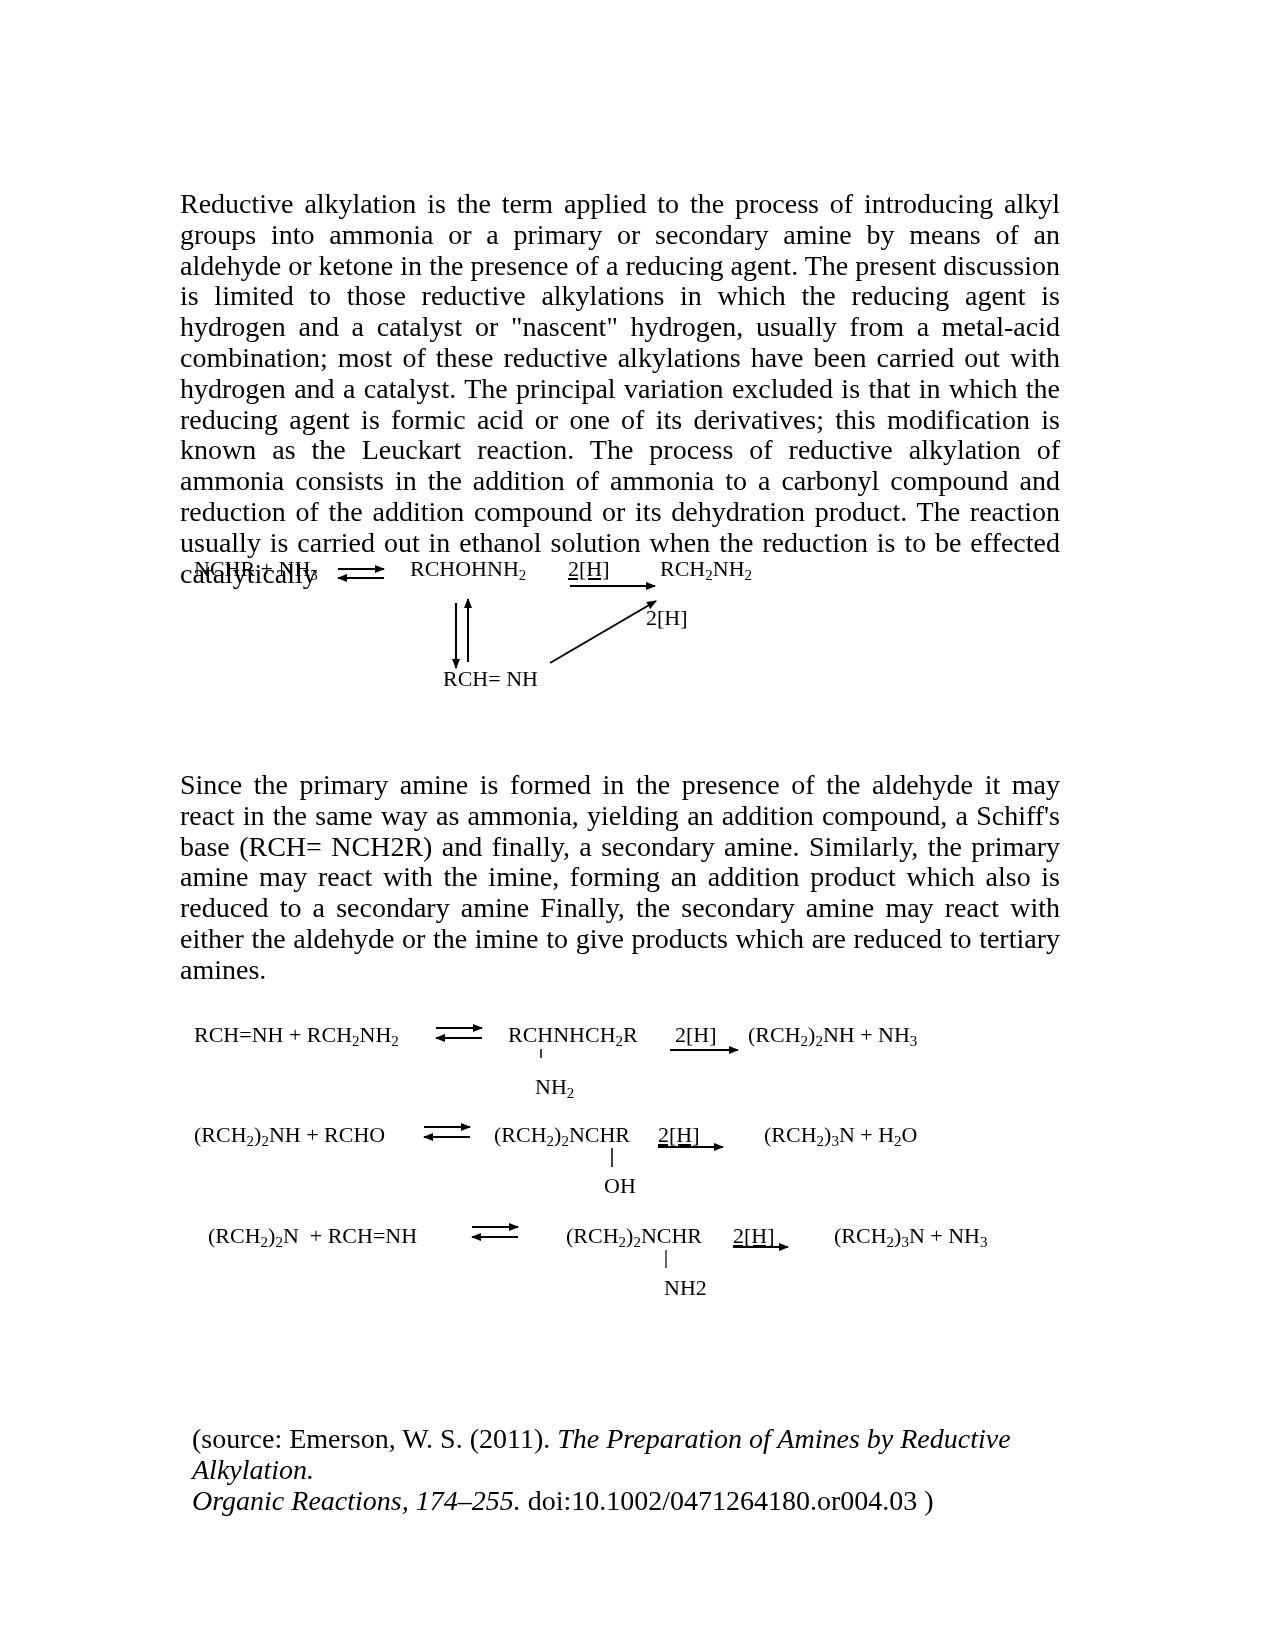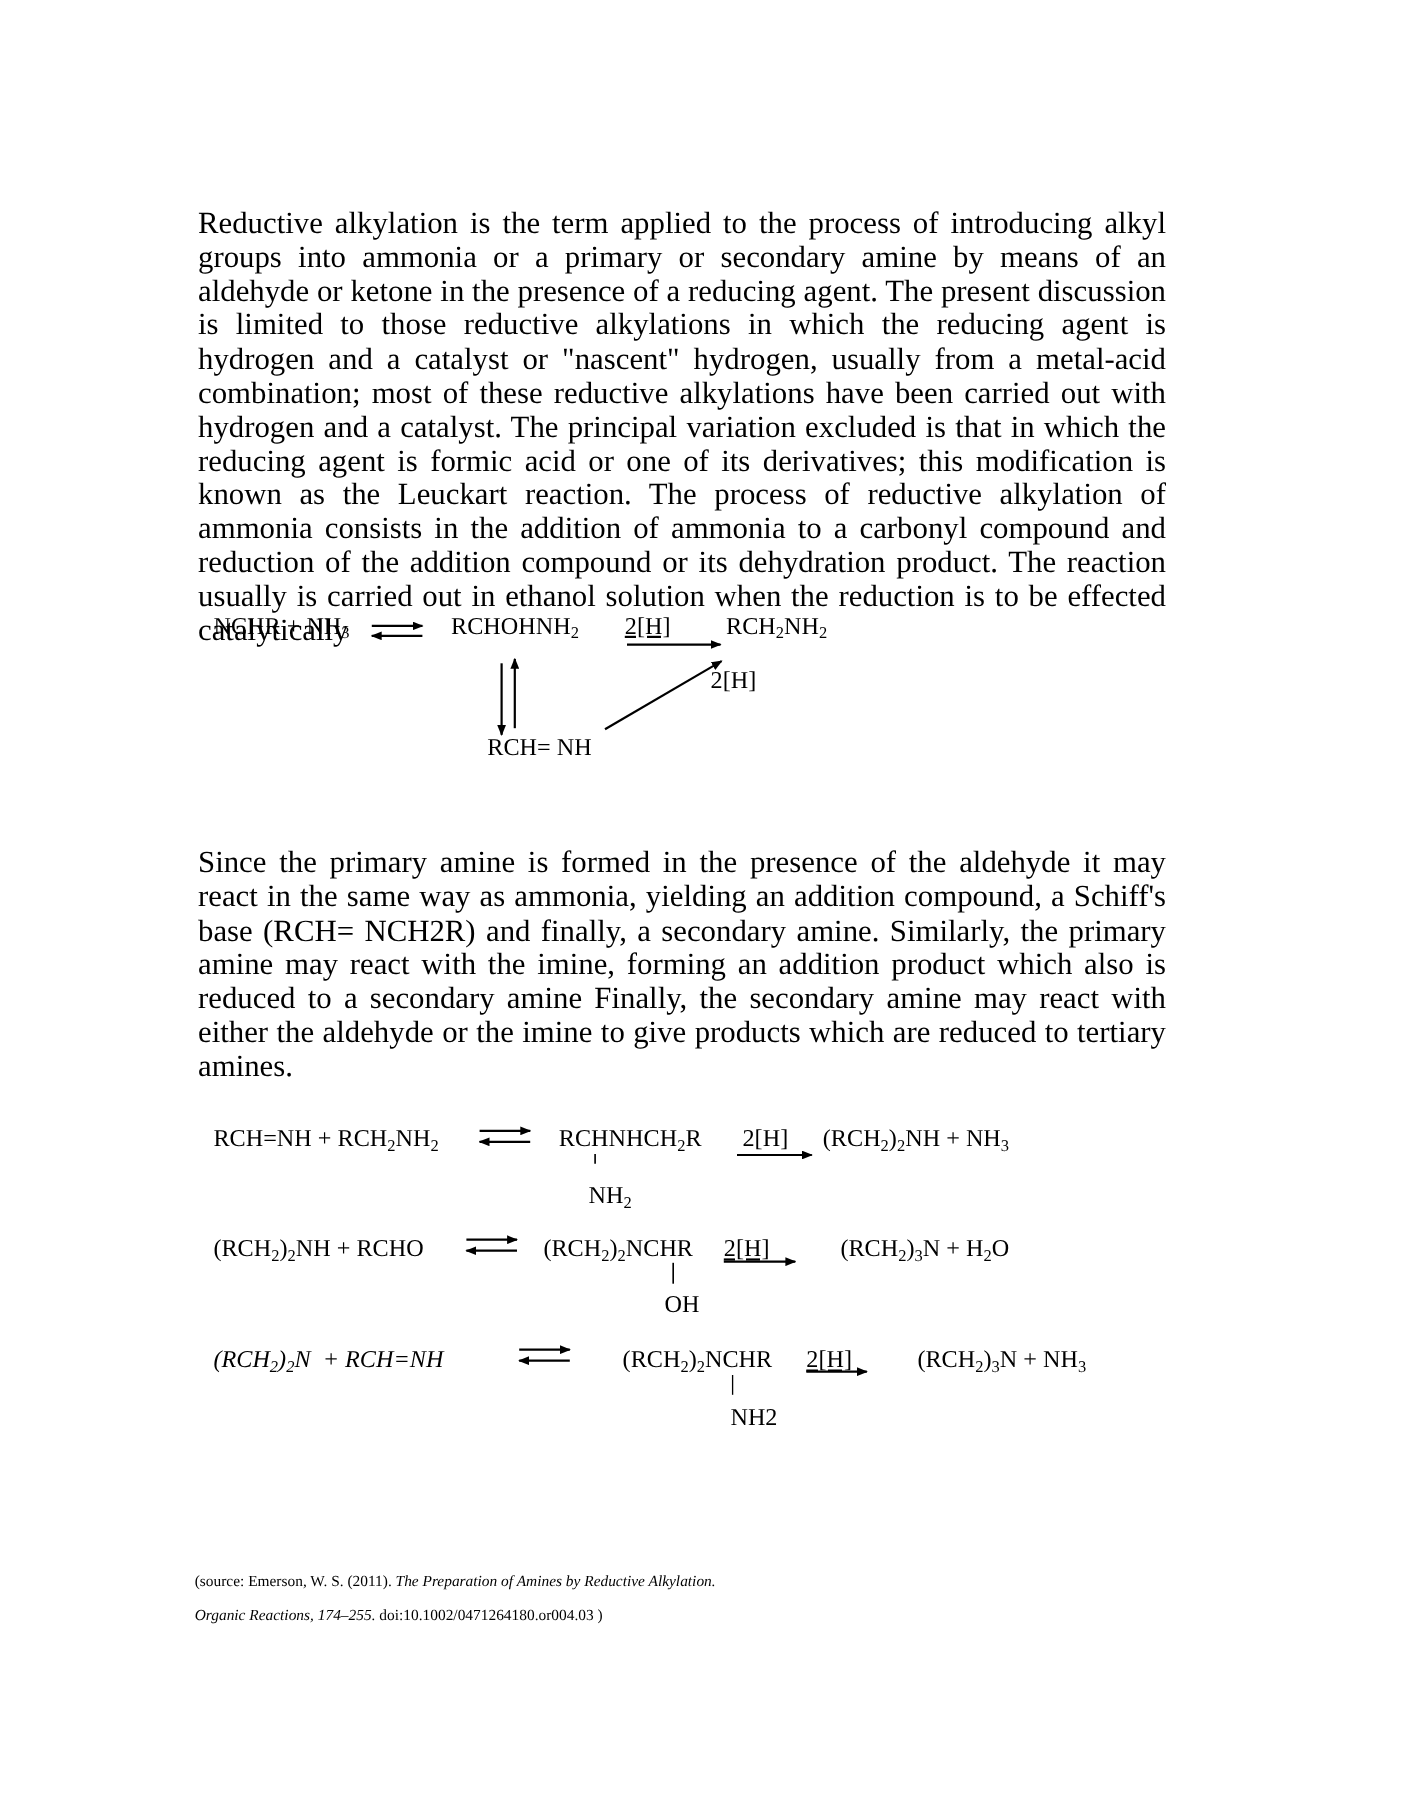--- a/index.html
+++ b/index.html
@@ -6,21 +6,21 @@
   body { width: 1275px; height: 1651px; position: relative; overflow: hidden;
          font-family: "Liberation Serif", "DejaVu Serif", serif; color: #000; }
   .page { position: absolute; left: 0; top: 0; width: 1275px; height: 1651px; }
   .heading { position: absolute; left: 194px; top: 139px; width: 880px;
              font-size: 22px; font-weight: bold; line-height: 26px; margin: 0; }
   .para { position: absolute; left: 180px; width: 880px; font-size: 28px;
           line-height: 30.8px; text-align: justify; margin: 0; }
   .para1 { top: 189px; }
   .para2 { top: 770px; }
   .para3 { top: 1374px; }
-  .cite { position: absolute; left: 177px; top: 1424px; width: 880px; font-size: 14px; line-height: 30.8px; margin: 0; }
+  .cite { position: absolute; left: 192px; top: 1424px; width: 880px; font-size: 28px; line-height: 30.8px; margin: 0; }
   .cite i { font-style: italic; }
   .chem { position: absolute; font-size: 22px; line-height: 24px; white-space: nowrap; }
   .chem sub { font-size: 15px; vertical-align: -4px; line-height: 0; }
   svg.arrows { position: absolute; left: 0; top: 0; width: 1275px; height: 1651px; pointer-events: none; }
 </style>
 </head>
 <body>
 
 <div class="page">
 
@@ -48,21 +48,21 @@
 
   <div>
     <div class="chem" style="left:194px; top:1123px;"><span>(RCH</span><sub>2</sub><span>)</span><sub>2</sub><span>NH + RCHO</span></div>
     <div class="chem" style="left:494px; top:1123px;"><span>(RCH</span><sub>2</sub><span>)</span><sub>2</sub><span>NCHR</span></div>
     <div class="chem" style="left:604px; top:1174px;">OH</div>
     <div class="chem" style="left:658px; top:1123px; text-decoration: underline;">2[H]</div>
     <div class="chem" style="left:764px; top:1123px;"><span>(RCH</span><sub>2</sub><span>)</span><sub>3</sub><span>N + H</span><sub>2</sub><span>O</span></div>
   </div>
 
   <div>
-    <div class="chem" style="left:194px; top:1224px;font-style:italic;"><span>(RCH</span><sub>2</sub><span>)</span><sub>2</sub><span style="white-space:pre">N  + RCH=NH</span></div>
+    <div class="chem" style="left:208px; top:1224px;"><span>(RCH</span><sub>2</sub><span>)</span><sub>2</sub><span style="white-space:pre">N  + RCH=NH</span></div>
     <div class="chem" style="left:566px; top:1224px;"><span>(RCH</span><sub>2</sub><span>)</span><sub>2</sub><span>NCHR</span></div>
     <div class="chem" style="left:664px; top:1276px;">NH2</div>
     <div class="chem" style="left:733px; top:1224px; text-decoration: underline;">2[H]</div>
     <div class="chem" style="left:834px; top:1224px;"><span>(RCH</span><sub>2</sub><span>)</span><sub>3</sub><span>N + NH</span><sub>3</sub></div>
   </div>
 
 
   <p class="cite"><span>(source: Emerson, W. S. (2011). </span><i>The Preparation of Amines by Reductive Alkylation.</i><br><i>Organic Reactions, 174–255.</i><span> doi:10.1002/0471264180.or004.03 )</span></p>
 
   <svg class="arrows" viewBox="0 0 1275 1651">

